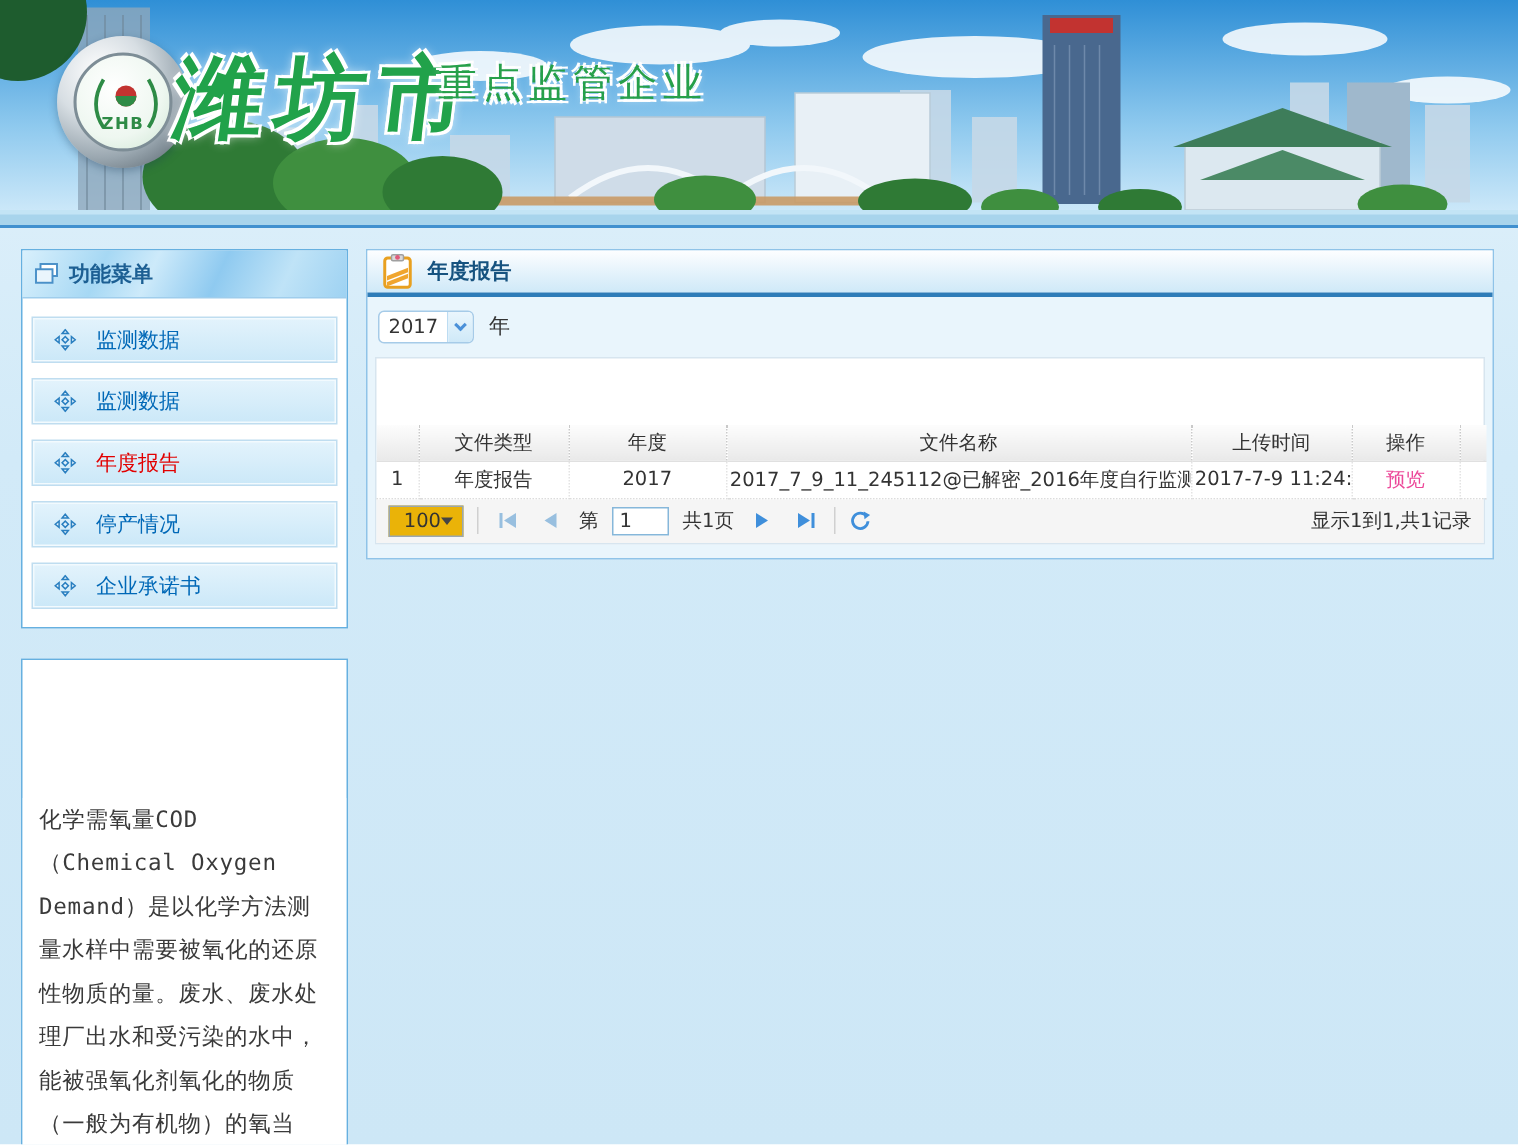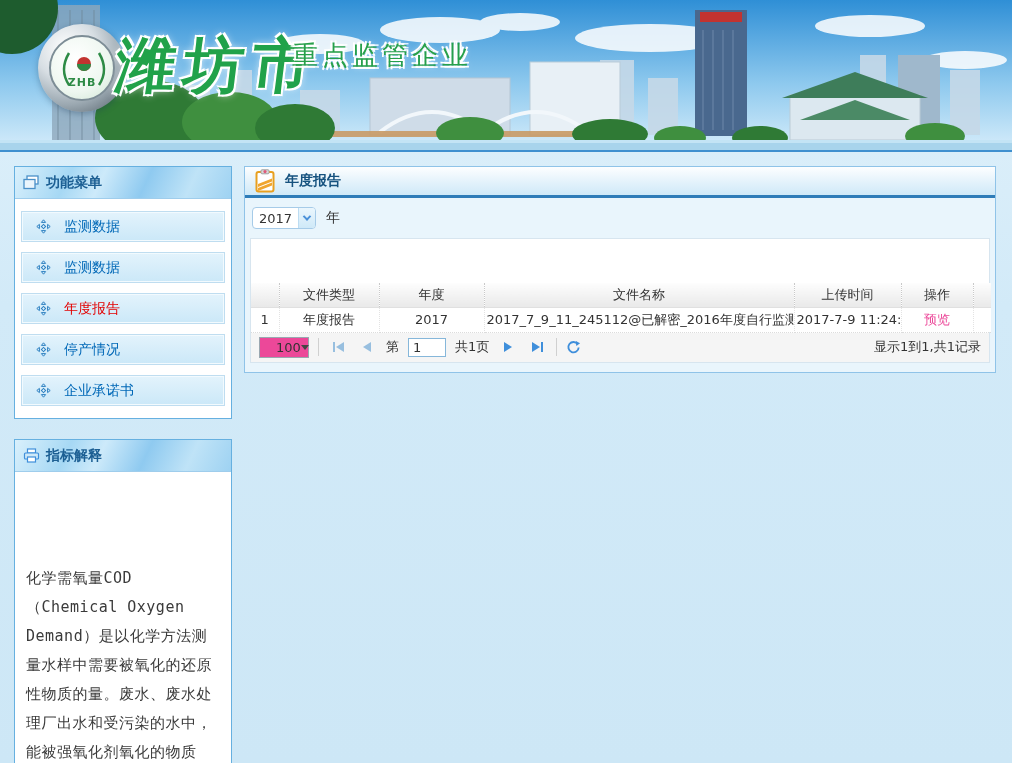--- a/index.html
+++ b/index.html
@@ -71,22 +71,22 @@
      border-right:1px dotted #c9c9c9; border-bottom:1px solid #e0e0e0; white-space:nowrap; overflow:hidden; }
   thead th:last-child { border-right:none; }
   tbody td { height:25px; background:#fff; text-align:center; border-right:1px dotted #e3e3e3;
      border-bottom:1px dotted #dcdcdc; white-space:nowrap; overflow:hidden; }
   tbody td:last-child { border-right:none; }
   td.filename { text-align:left; padding-left:2px; }
   td.action a { color:#ec4899; text-decoration:none; cursor:pointer; }
 
   .pager { height:29px; background:#f5f5f5; display:flex; align-items:center; gap:9px;
      padding:0 8px; font-size:13px; color:#333; }
-  .size-select { width:50px; height:21px; background:#ec4899; border:1px solid #9aa7b0;
-     display:flex; align-items:center; justify-content:space-between; padding:0 16px;
+  .size-select { width:50px; height:21px; background:#eab308; border:1px solid #9aa7b0;
+     display:flex; align-items:center; justify-content:flex-end; padding:0 6px;
      font-size:13px; cursor:pointer; }
   .size-select .tri-down { width:0; height:0; border-left:4px solid transparent;
      border-right:4px solid transparent; border-top:5px solid #444; }
   .vsep { width:1px; height:18px; background:#d0d0d0; }
   .pg-btn { display:flex; align-items:center; justify-content:center; gap:1px; width:20px;
      height:20px; cursor:pointer; }
   .tri-l { width:0; height:0; border-top:5px solid transparent; border-bottom:5px solid transparent; border-right:8px solid; }
   .tri-r { width:0; height:0; border-top:5px solid transparent; border-bottom:5px solid transparent; border-left:8px solid; }
   .bar-v { width:2px; height:10px; }
   .dis { color:#98bfdf; } .dis .tri-l { border-right-color:#98bfdf; } .dis .bar-v { background:#98bfdf; }
@@ -258,28 +258,20 @@
                 <path d="M14.2 7.5 L11.6 5.4 V9.6 Z"></path>
                 <rect x="6" y="6" width="3" height="3" transform="rotate(45 7.5 7.5)"></rect>
               </g>
             </svg>
           <span class="menu-label">企业承诺书</span>
         </div>
       </nav>
     </section>
 
     <section class="panel indicator-panel">
-      <div class="panel-header">
-        <svg width="17" height="15" viewBox="0 0 17 15">
-          <rect x="4.5" y="1" width="8" height="4" fill="#ffffff" stroke="#3f8fdb" stroke-width="1.2"></rect>
-          <rect x="1.5" y="5" width="14" height="6" rx="1" fill="#cfe9f8" stroke="#3f8fdb" stroke-width="1.2"></rect>
-          <rect x="4.5" y="9" width="8" height="5" fill="#ffffff" stroke="#3f8fdb" stroke-width="1.2"></rect>
-        </svg>
-        <span>指标解释</span>
-      </div>
       <div class="indicator-body">
         <p>化学需氧量COD（Chemical Oxygen Demand）是以化学方法测量水样中需要被氧化的还原性物质的量。废水、废水处理厂出水和受污染的水中，能被强氧化剂氧化的物质（一般为有机物）的氧当量。在河流污染和工业废水性质的研究以及废水处理厂的</p>
       </div>
     </section>
   </aside>
 
   <main class="main-panel">
     <div class="main-header">
       <svg width="20" height="24" viewBox="0 0 20 24">
         <rect x="1.5" y="3" width="17" height="19.5" rx="2" fill="#ffffff" stroke="#e8a020" stroke-width="2"></rect>

